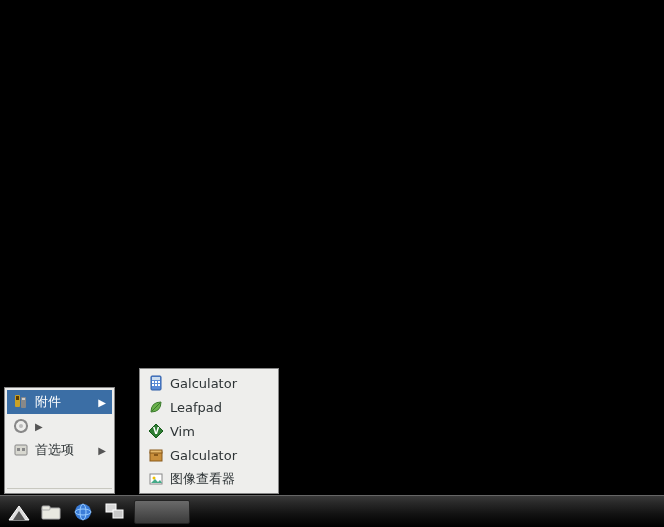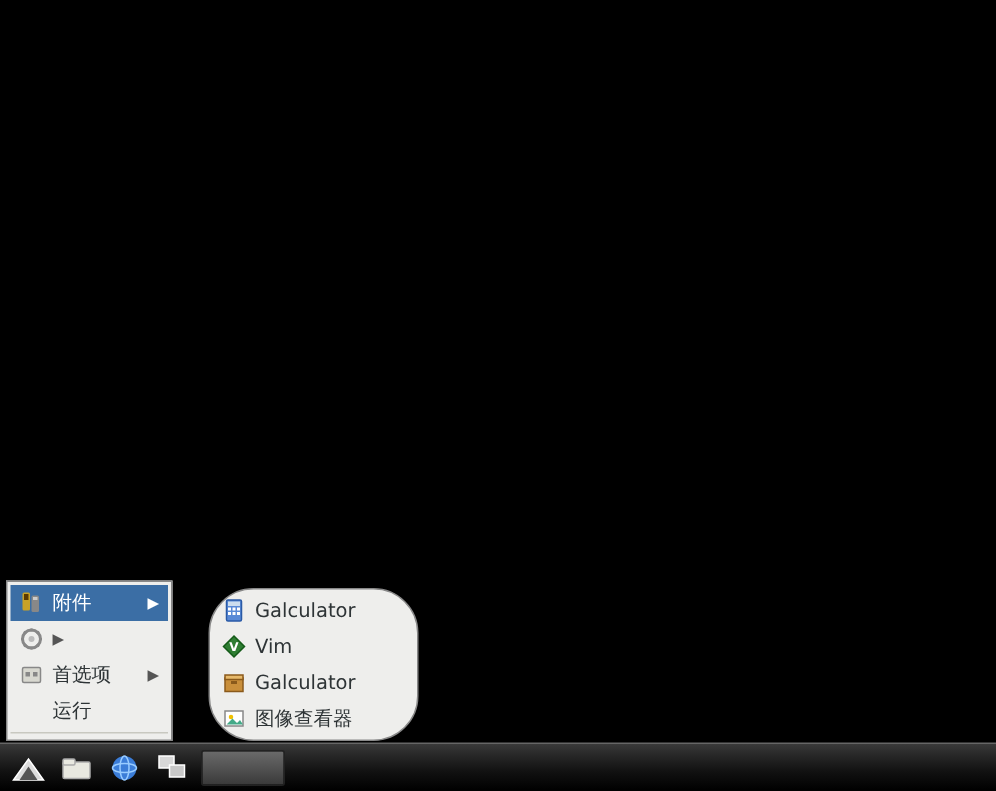--- a/index.html
+++ b/index.html
@@ -61,21 +61,20 @@
     }
     .menu.main {
       left: 4px;
       bottom: 33px;
       width: 111px;
     }
     .menu.sub {
       left: 139px;
       bottom: 33px;
       width: 140px;
-      border-radius: 30px;
     }
     .mi {
       display: flex;
       align-items: center;
       height: 24px;
       padding: 0 6px;
       gap: 6px;
       color: #2e3436;
       white-space: nowrap;
       cursor: default;
@@ -134,21 +133,20 @@
           <rect x="2" y="3" width="12" height="10" rx="1" fill="#d8d8d0" stroke="#888"></rect>
           <rect x="4" y="6" width="3" height="3" fill="#888"></rect>
           <rect x="9" y="6" width="3" height="3" fill="#888"></rect>
         </svg>
       </span>
       <span class="lbl">首选项</span>
       <span class="arrow">▶</span>
     </div>
     <div class="mi">
       <span class="icon"></span>
-      <span class="lbl">运行</span>
     </div>
     <hr>
   </div>
 
   <div class="menu sub">
     <div class="mi">
       <span class="icon">
         <svg width="16" height="16" viewBox="0 0 16 16">
           <rect x="3" y="1" width="10" height="14" rx="1" fill="#5a8ad6" stroke="#2a5aa6"></rect>
           <rect x="4" y="2" width="8" height="3" fill="#cde"></rect>
@@ -158,20 +156,29 @@
           <rect x="4" y="9" width="2" height="2" fill="#fff"></rect>
           <rect x="7" y="9" width="2" height="2" fill="#fff"></rect>
           <rect x="10" y="9" width="2" height="2" fill="#fff"></rect>
         </svg>
       </span>
       <span class="lbl">Galculator</span>
     </div>
     <div class="mi">
       <span class="icon">
         <svg width="16" height="16" viewBox="0 0 16 16">
+          <path d="M3 13 Q3 3 13 3 Q13 13 3 13 Z" fill="#6ab04c" stroke="#3a7a2c"></path>
+          <path d="M4 12 L12 4" stroke="#3a7a2c" stroke-width="1"></path>
+        </svg>
+      </span>
+      <span class="lbl">Leafpad</span>
+    </div>
+    <div class="mi">
+      <span class="icon">
+        <svg width="16" height="16" viewBox="0 0 16 16">
           <path d="M8 1 L15 8 L8 15 L1 8 Z" fill="#2e7d32" stroke="#145a18"></path>
           <text x="8" y="11" font-size="8" text-anchor="middle" fill="#fff" font-weight="bold">V</text>
         </svg>
       </span>
       <span class="lbl">Vim</span>
     </div>
     <div class="mi">
       <span class="icon">
         <svg width="16" height="16" viewBox="0 0 16 16">
           <rect x="2" y="5" width="12" height="9" fill="#c98f3b" stroke="#8a5a1b"></rect>

